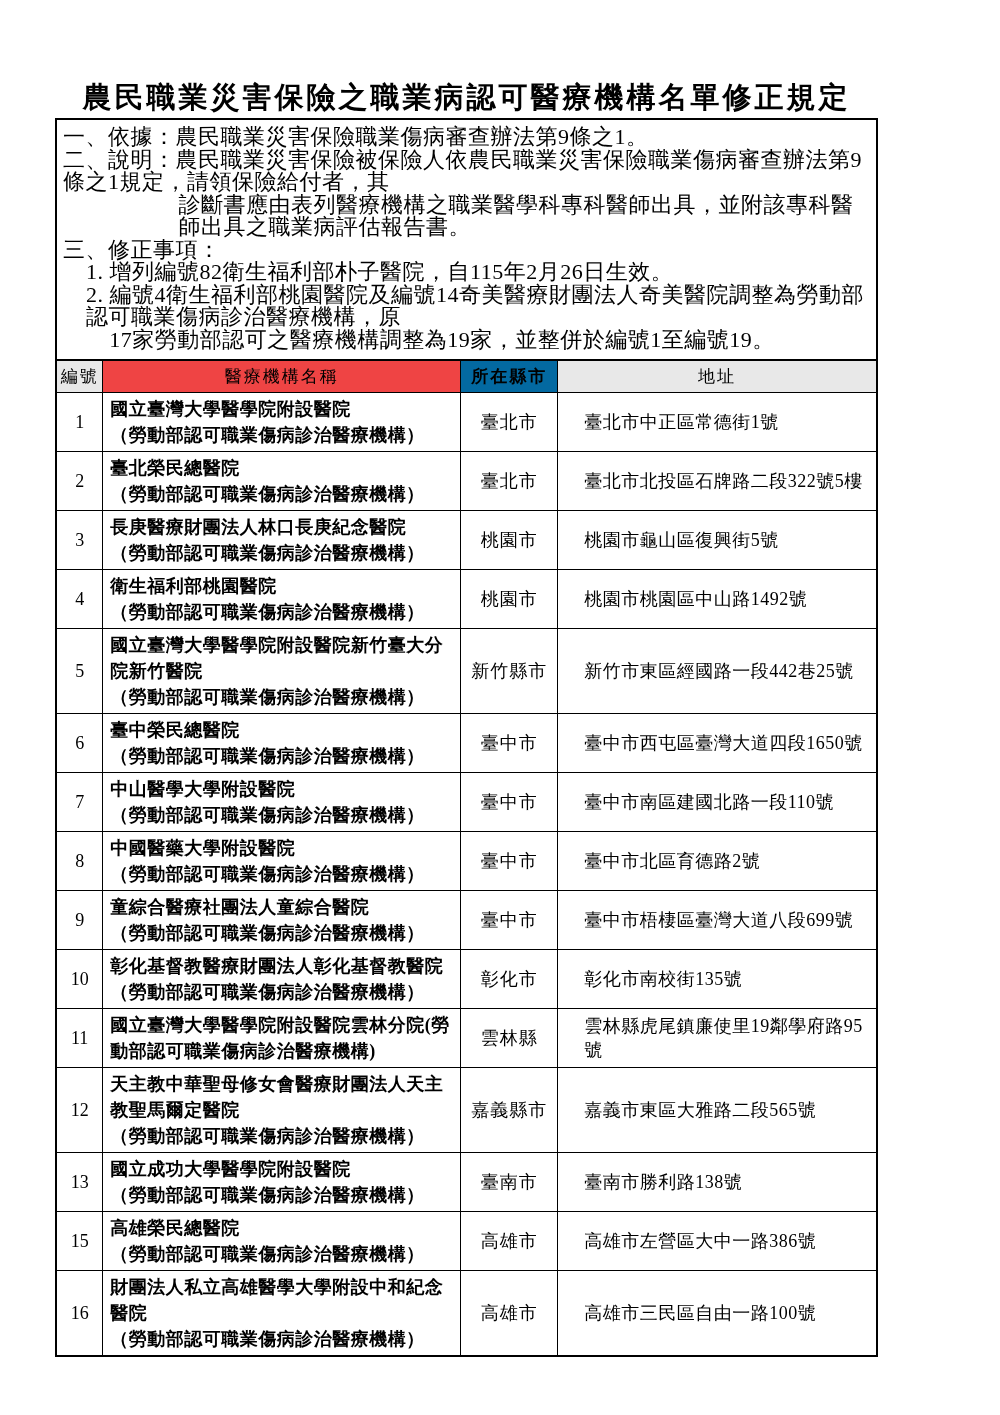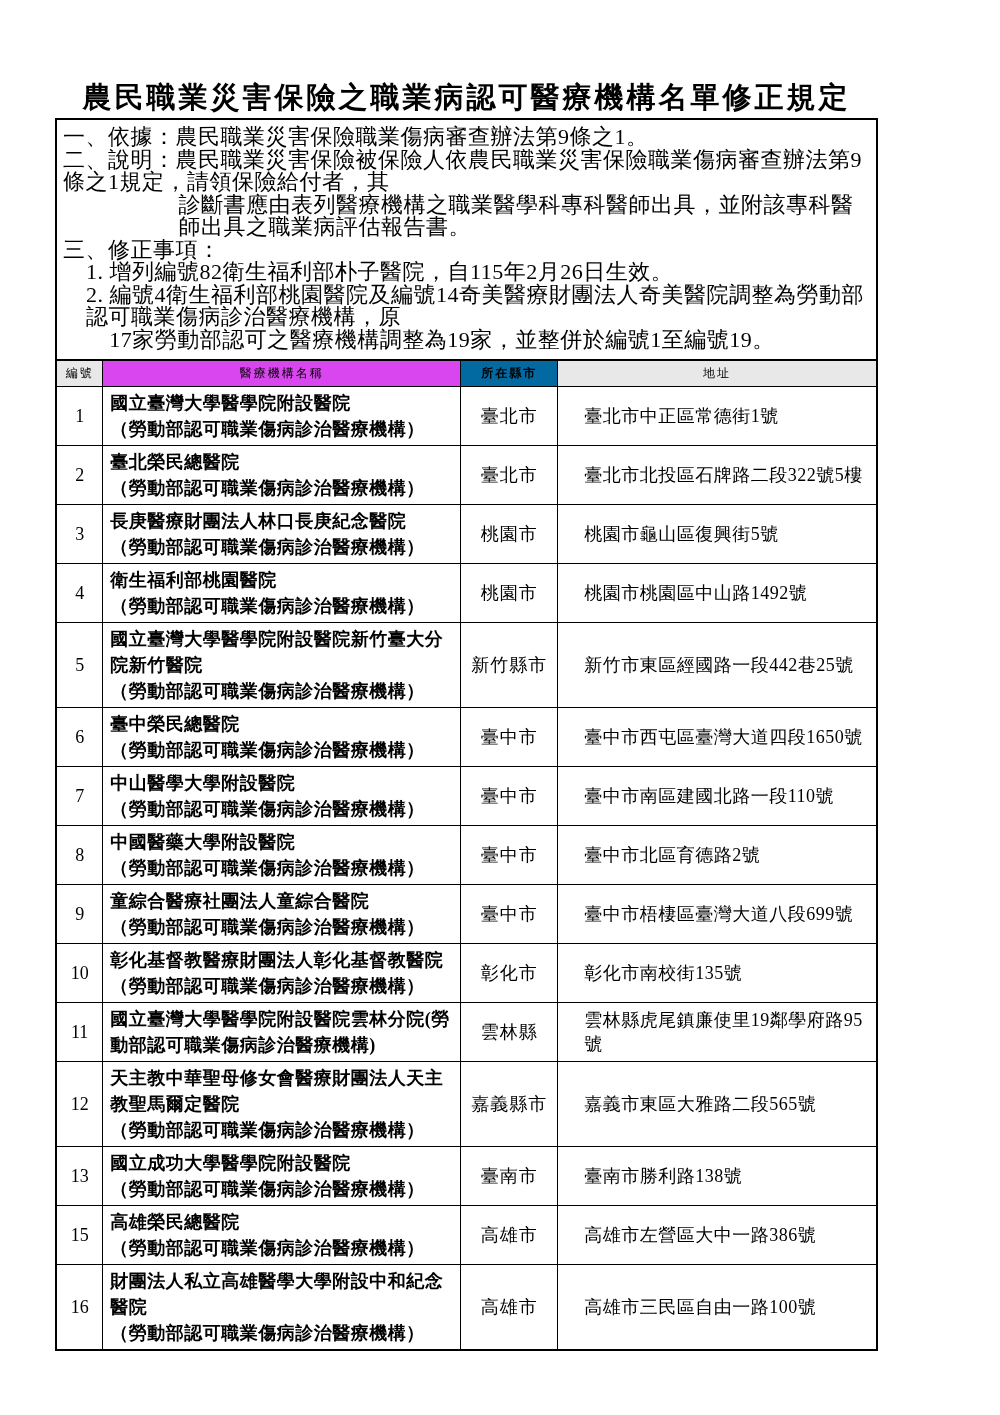--- a/index.html
+++ b/index.html
@@ -49,21 +49,21 @@
   }
   table.inst-table th,
   table.inst-table td {
     border: 1px solid #000;
     font-size: 18px;
   }
   table.inst-table th {
     font-weight: normal;
     text-align: center;
     padding: 4px 2px;
-    font-size: 12px;
+    font-size: 17px;
     letter-spacing: 2px;
   }
   td.cell-num {
     text-align: center;
     vertical-align: middle;
     font-size: 18px;
   }
   td.cell-name {
     vertical-align: middle;
     padding: 3px 4px 3px 7px;
@@ -107,21 +107,21 @@
   <table class="inst-table">
     <colgroup>
       <col class="col-num">
       <col class="col-name">
       <col class="col-city">
       <col class="col-addr">
     </colgroup>
     <thead>
       <tr>
           <th style="background: rgb(232, 232, 232);">編號</th>
-          <th style="background: #d946ef;">醫療機構名稱</th>
+          <th style="background: #ef4444;">醫療機構名稱</th>
           <th style="background: #0369a1; font-weight: bold;">所在縣市</th>
           <th style="background: rgb(232, 232, 232);">地址</th>
         </tr>
     </thead>
     <tbody>
         <tr>
           <td class="cell-num">1</td>
           <td class="cell-name">
             <div>國立臺灣大學醫學院附設醫院</div>
             <div>（勞動部認可職業傷病診治醫療機構）</div>

